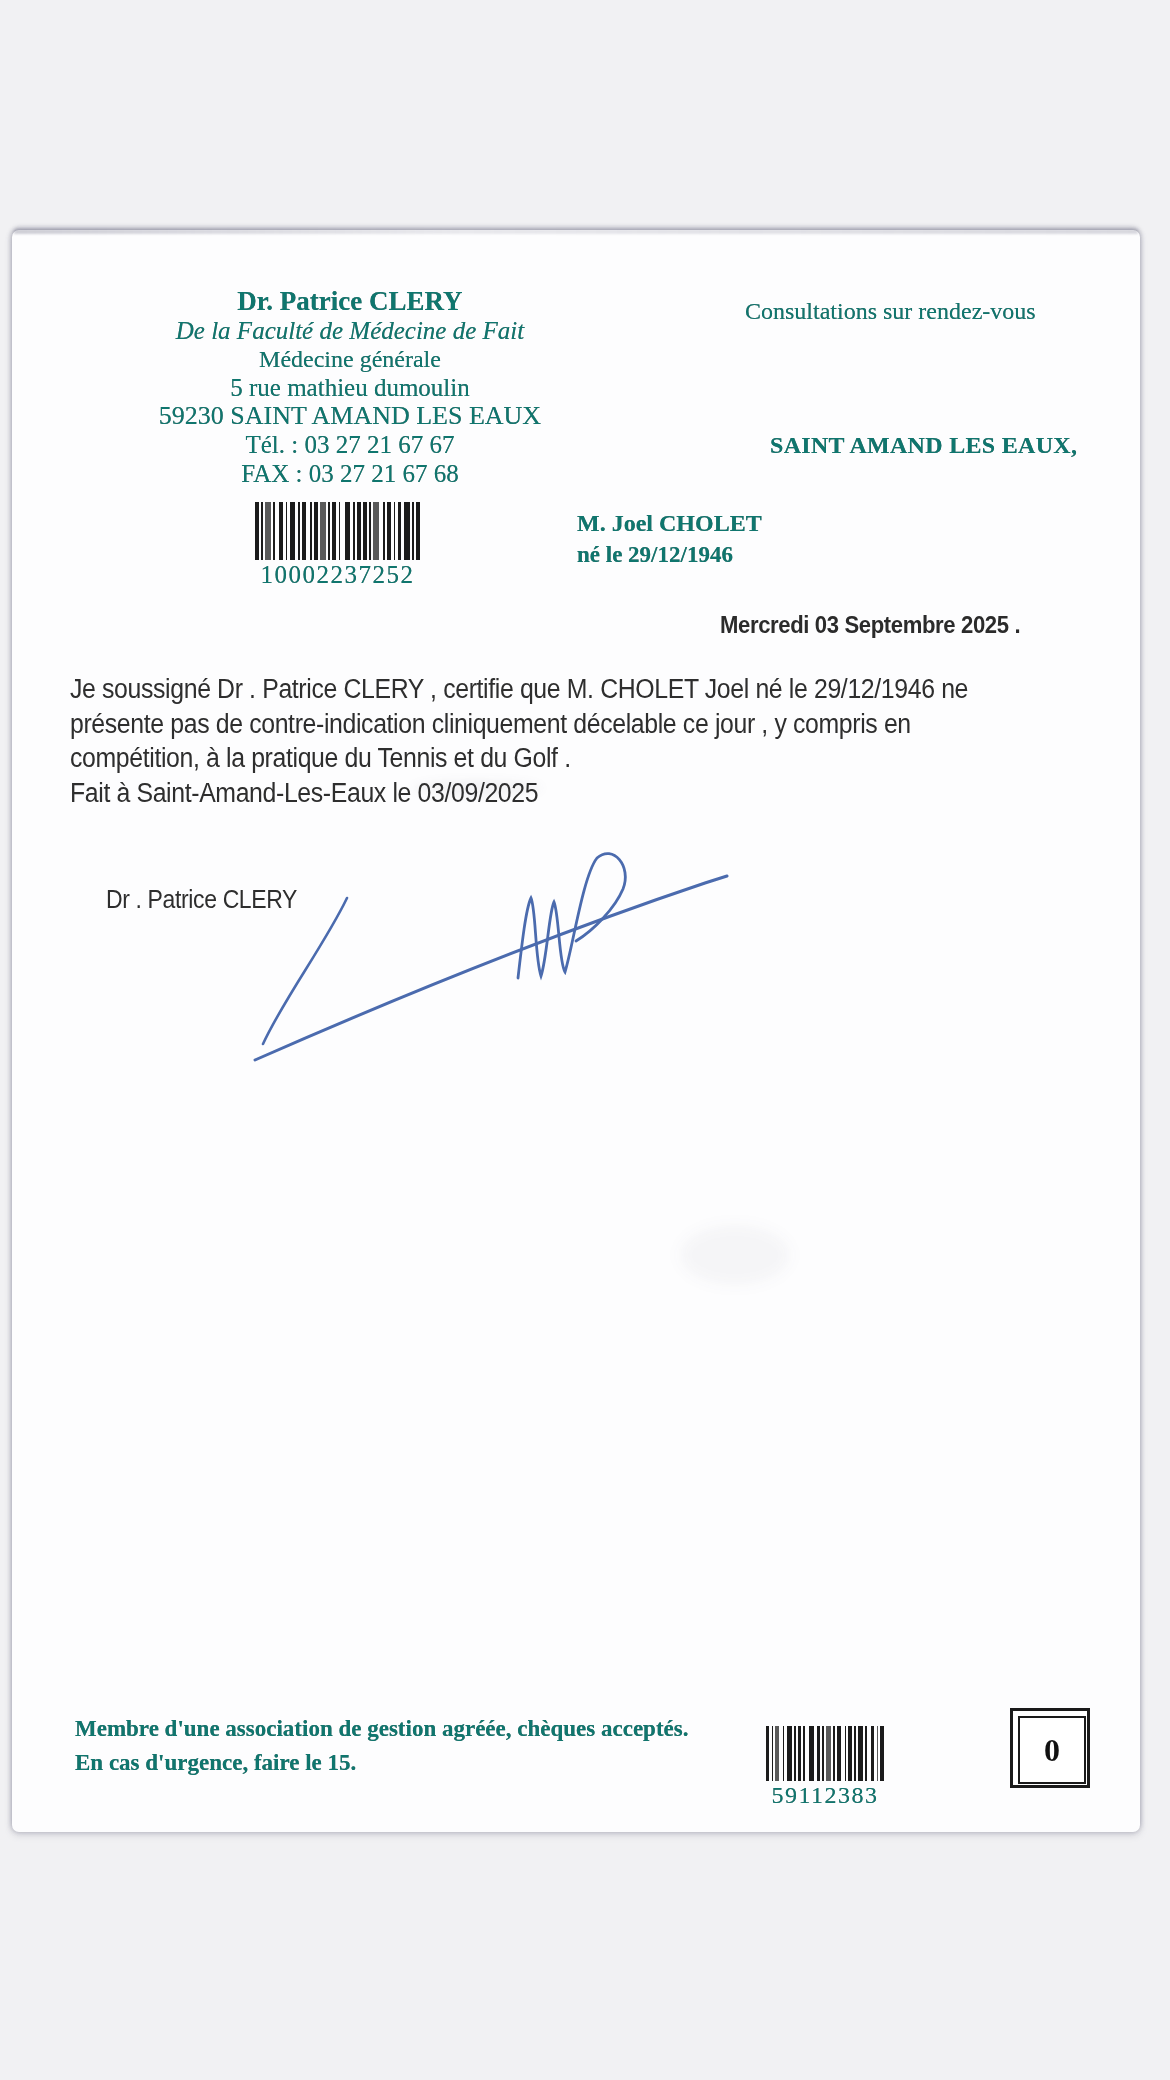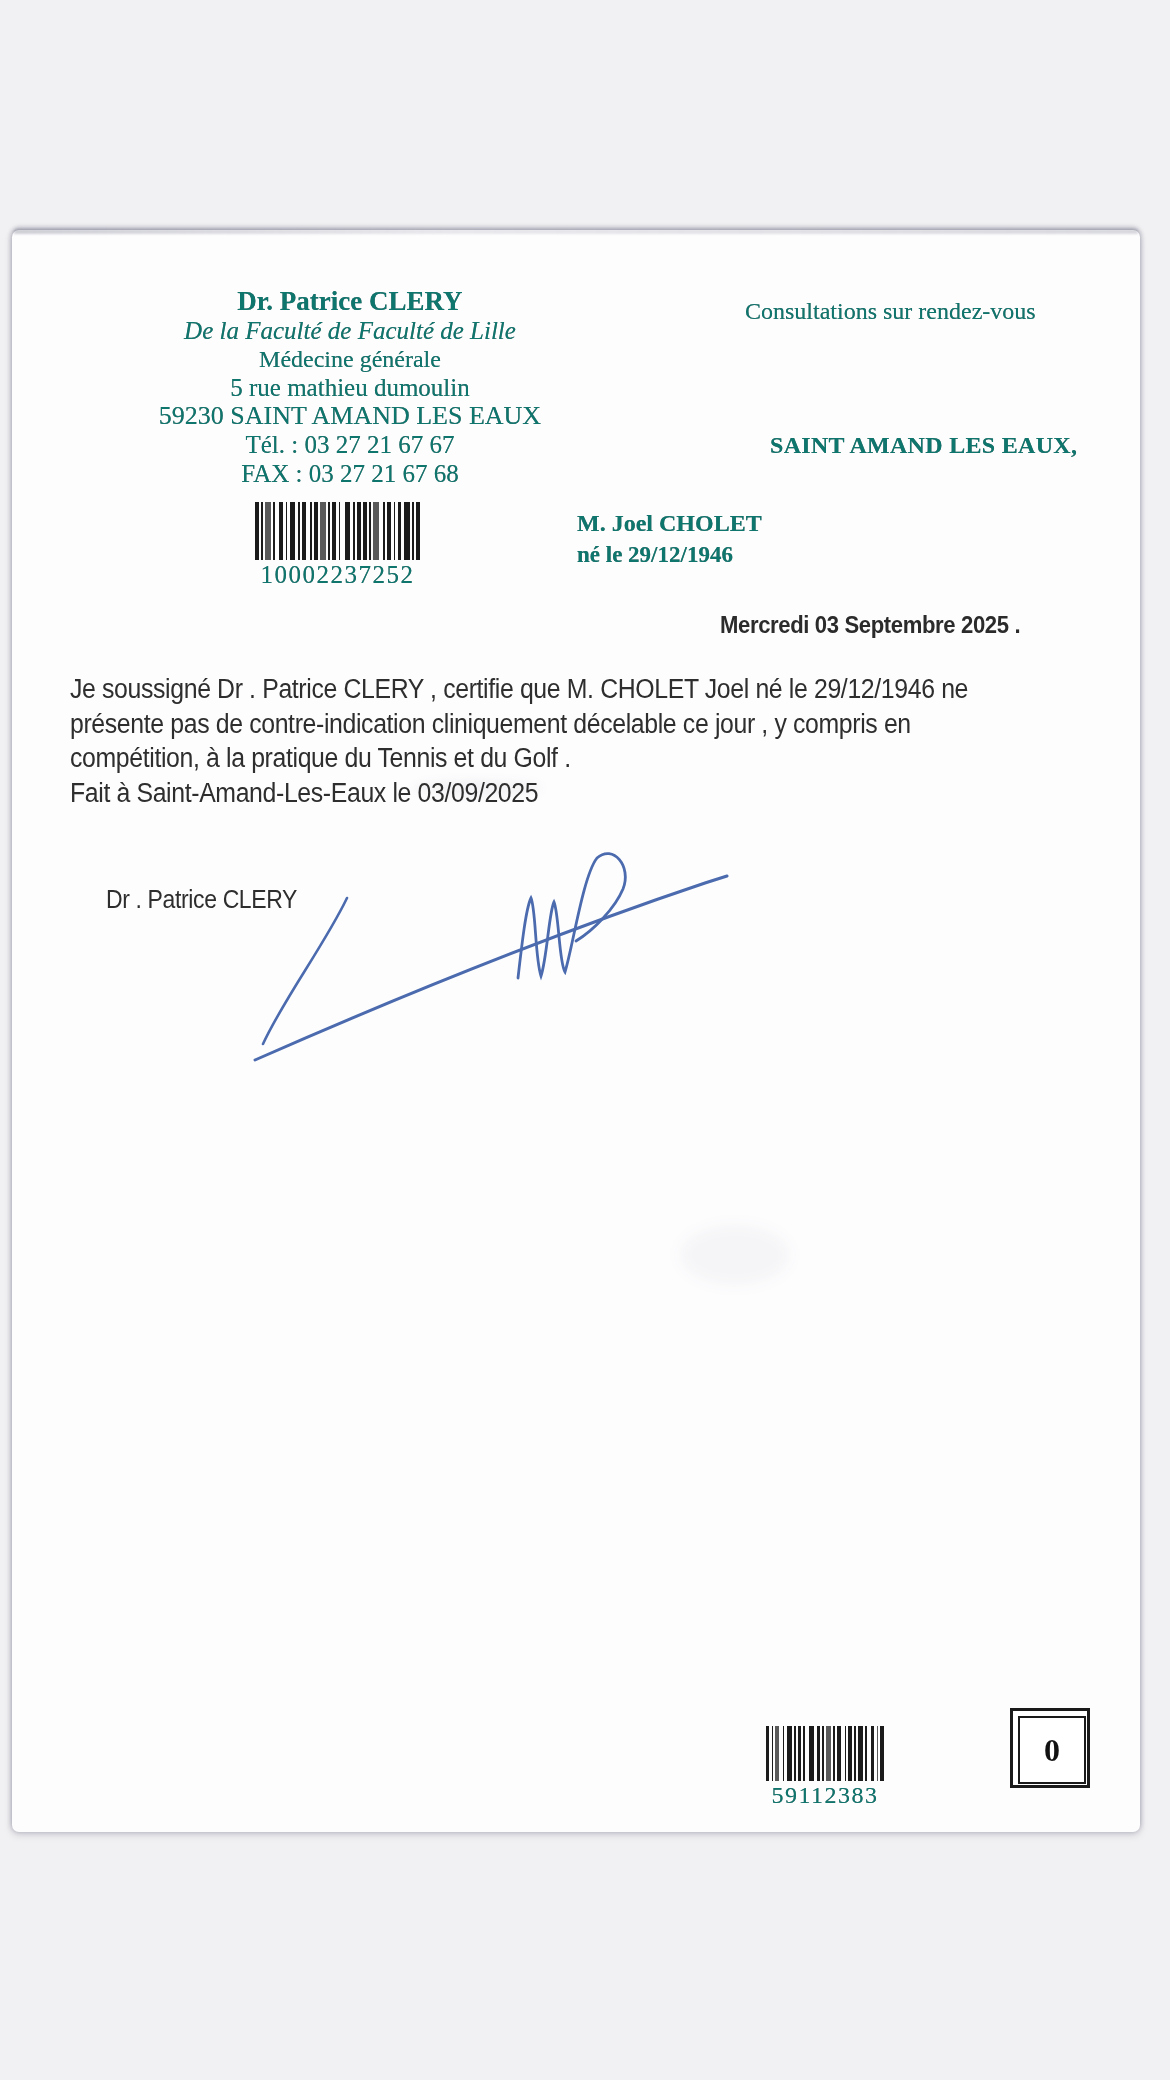--- a/index.html
+++ b/index.html
@@ -48,21 +48,21 @@
               font-size:32px;font-weight:bold;font-family:"Liberation Serif",serif;color:#111;}
   .blob{position:absolute;border-radius:50%;pointer-events:none;}
 </style>
 </head>
 <body>
 
 <div class="paper">
 
   <div class="abs hdr scan">
     <div class="l1">Dr. Patrice CLERY</div>
-    <div class="l2">De la Faculté de Faculté de Lille</div>
+    <div class="l2">De la Faculté de Médecine de Fait</div>
     <div class="l3">Médecine générale</div>
     <div class="l4">5 rue mathieu dumoulin</div>
     <div class="l5">59230 SAINT AMAND LES EAUX</div>
     <div class="l6">Tél. : 03 27 21 67 67</div>
     <div class="l7">FAX : 03 27 21 67 68</div>
   </div>
 
   <div class="abs barcode" id="bc-top" style="left:243px;top:272px;width:165px;height:58px;">
       <div class="bar" style="left: 0px; width: 3.77407px; background: rgb(27, 27, 27);"></div>
       <div class="bar" style="left: 6.11111px; width: 1.73704px; background: rgb(27, 27, 27);"></div>
@@ -124,20 +124,24 @@
       <path d="M283 130 C287 95 291 60 296 50 C301 62 300 110 306 128
                C312 110 314 64 319 54 C324 66 324 115 330 124
                C338 98 348 28 362 10 C378 -4 397 18 388 41
                C380 60 359 82 341 93" stroke-width="2.8"></path>
     </g>
   </svg>
 
   <div class="blob" style="left:400px;top:550px;width:130px;height:16px;background:rgba(60,60,70,.05);filter:blur(4px);"></div>
   <div class="blob" style="left:668px;top:995px;width:110px;height:60px;background:rgba(60,60,70,.04);filter:blur(7px);"></div>
 
+  <div class="abs footnote scan" style="left:63px;top:1482px;">
+    <div>Membre d'une association de gestion agréée, chèques acceptés.</div>
+    <div>En cas d'urgence, faire le 15.</div>
+  </div>
 
   <div class="abs barcode" id="bc-bottom" style="left:754px;top:1496px;width:118px;height:55px;">
       <div class="bar" style="left: 0px; width: 3.44603px; background: rgb(27, 27, 27);"></div>
       <div class="bar" style="left: 5.61905px; width: 1.57302px; background: rgb(27, 27, 27);"></div>
       <div class="bar" style="left: 9.36508px; width: 3.44603px; background: rgb(90, 90, 90);"></div>
       <div class="bar" style="left: 16.8571px; width: 1.57302px; background: rgb(27, 27, 27);"></div>
       <div class="bar" style="left: 20.6032px; width: 5.31905px; background: rgb(27, 27, 27);"></div>
       <div class="bar" style="left: 28.0952px; width: 1.57302px; background: rgb(27, 27, 27);"></div>
       <div class="bar" style="left: 31.8413px; width: 3.44603px; background: rgb(27, 27, 27);"></div>
       <div class="bar" style="left: 37.4603px; width: 1.57302px; background: rgb(27, 27, 27);"></div>

